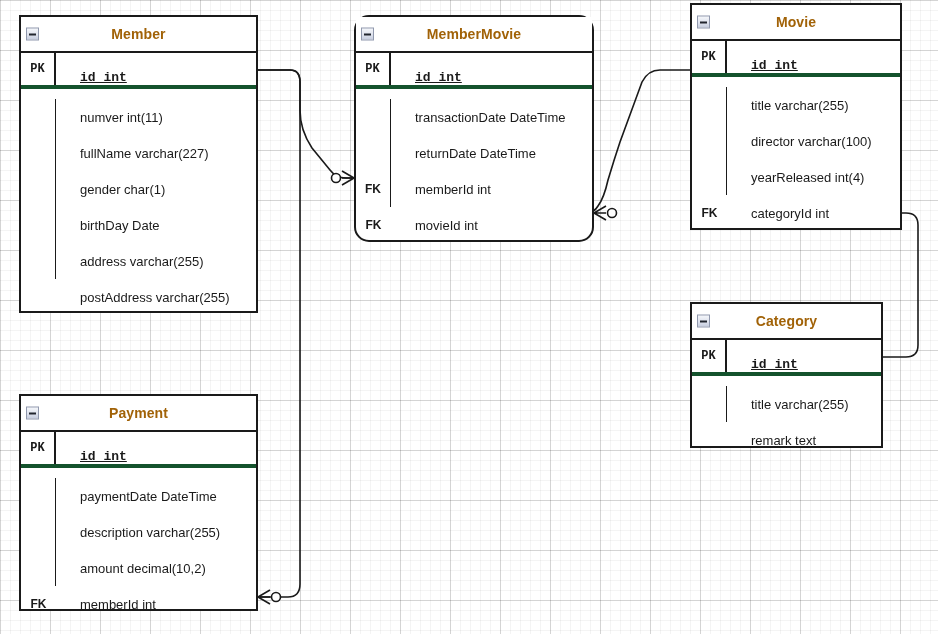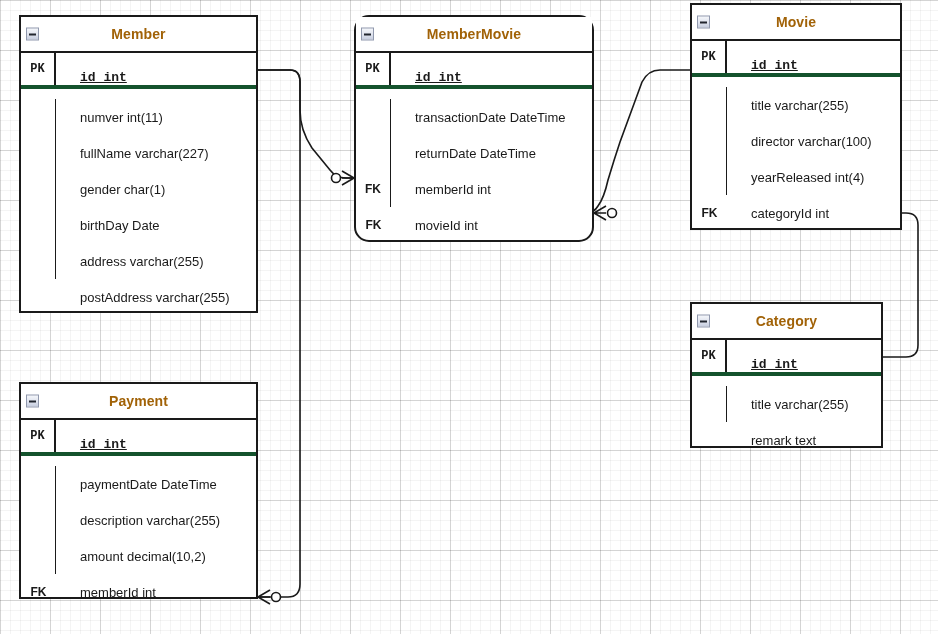--- a/index.html
+++ b/index.html
@@ -263,21 +263,21 @@
     <div class="attr-row">
       <div class="key-cell"></div>
       <div class="name-cell">title varchar(255)</div>
     </div>
     <div class="attr-row no-divider">
       <div class="key-cell"></div>
       <div class="name-cell">remark text</div>
     </div>
   </div>
 
-  <div class="entity" style="left:19px; top:382px; width:239px; height:217px;">
+  <div class="entity" style="left:19px; top:394px; width:239px; height:217px;">
     <div class="entity-header">
       <span class="collapse-icon"></span>
       <span class="entity-title">Payment</span>
     </div>
     <div class="pk-row">
       <div class="key-cell">PK</div>
       <div class="name-cell">id int</div>
     </div>
     <div class="entity-body-pad"></div>
     <div class="attr-row">

